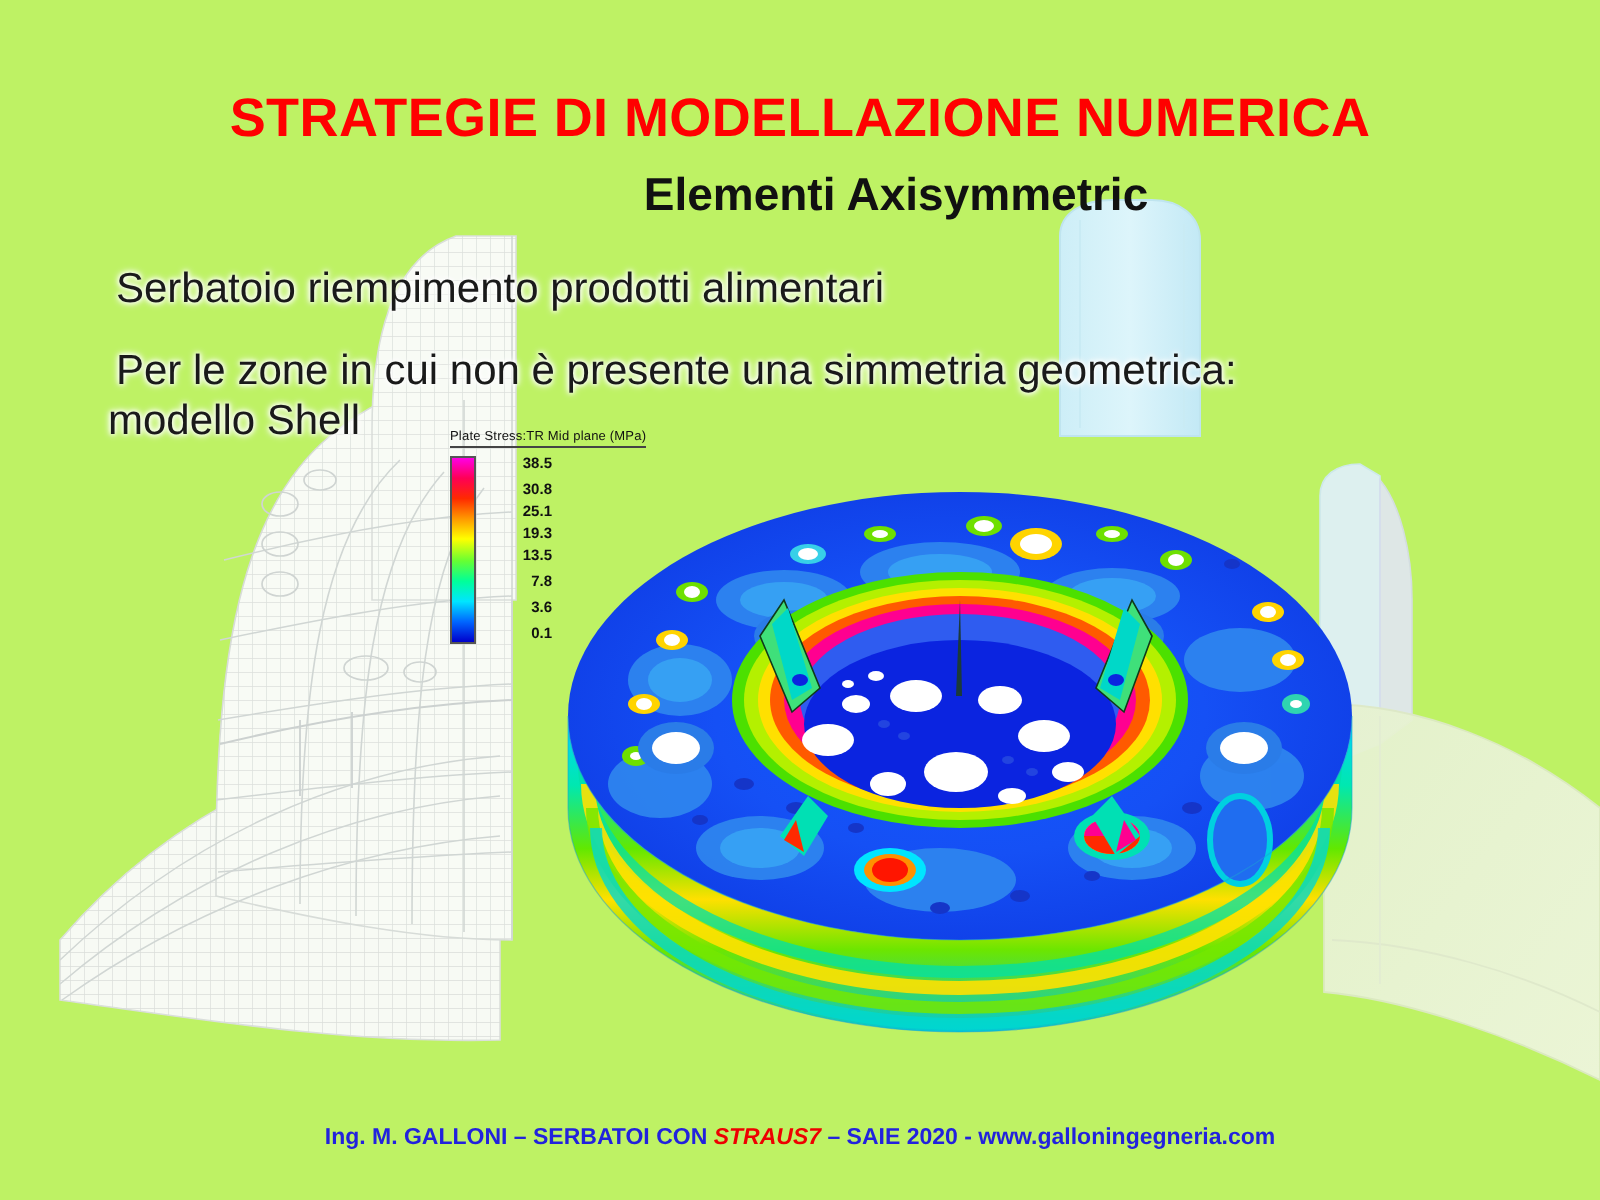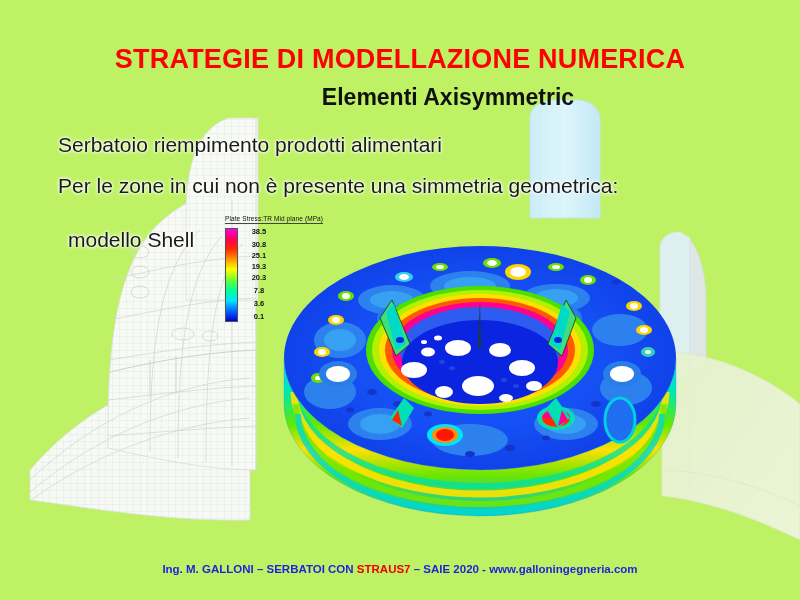--- a/index.html
+++ b/index.html
@@ -24,21 +24,21 @@
     font-size:23px;font-weight:bold;color:#111111;white-space:nowrap;padding-left:48px;
   }
 
   
   .body-line{
     position:absolute;color:#1a1a1a;font-size:21px;font-weight:400;
     white-space:nowrap;text-shadow:0 0 2px #fff,0 0 3px #fff,0 0 4px #fff;
   }
   #line1{left:58px;top:133px;}
   #line2{left:58px;top:174px;}
-  #line3{left:68px;top:199px;margin-top:29px;}
+  #line3{left:54px;top:199px;}
 
   
   #legend{position:absolute;left:225px;top:207px;width:140px;}
   #legend-title{
     font-size:6.5px;color:#111;border-bottom:1px solid #444;
     display:inline-block;padding-bottom:1px;letter-spacing:.1px;
     white-space:nowrap;font-family:"Liberation Sans",sans-serif;
   }
   #legend-body{display:flex;margin-top:3px;}
   #legend-bar{
@@ -52,31 +52,31 @@
       #66ff33 56%,
       #00ff99 67%,
       #00e5ff 78%,
       #0066ff 89%,
       #0000cc 100%);
   }
   #legend-ticks{
     position:relative;width:40px;height:99px;margin-left:4px;
   }
   .tick{
-    position:absolute;left:0;width:34px;text-align:center;
+    position:absolute;left:0;width:34px;text-align:right;
     font-size:7.5px;color:#111;font-weight:600;line-height:8px;
     font-family:"Liberation Sans",sans-serif;
   }
 
   
   #footer{
     position:absolute;left:0;top:563px;width:800px;text-align:center;
     font-size:11.5px;font-weight:bold;color:#2222dd;white-space:nowrap;
   }
-  #footer .hl{color:#ee0000;}
+  #footer .hl{color:#ee0000;font-style:italic;}
 </style>
 </head>
 <body>
 
 <div id="slide">
 
   <div class="art">
   <svg width="800" height="600" viewBox="0 0 800 600" xmlns="http://www.w3.org/2000/svg">
     <defs>
 
@@ -379,21 +379,21 @@
 
   <div id="legend">
     <div id="legend-title">Plate Stress:TR Mid plane (MPa)</div>
     <div id="legend-body">
       <div id="legend-bar"></div>
       <div id="legend-ticks">
         <div class="tick" style="top:0px">38.5</div>
         <div class="tick" style="top:13px">30.8</div>
         <div class="tick" style="top:24px">25.1</div>
         <div class="tick" style="top:35px">19.3</div>
-        <div class="tick" style="top:46px">20.3</div>
+        <div class="tick" style="top:46px">13.5</div>
         <div class="tick" style="top:59px">7.8</div>
         <div class="tick" style="top:72px">3.6</div>
         <div class="tick" style="top:85px">0.1</div>
       </div>
     </div>
   </div>
 
   <div id="footer"><span>Ing. M. GALLONI – SERBATOI  CON  </span><span class="hl">STRAUS7</span><span> – SAIE 2020 - www.galloningegneria.com</span></div>
 
 </div>

